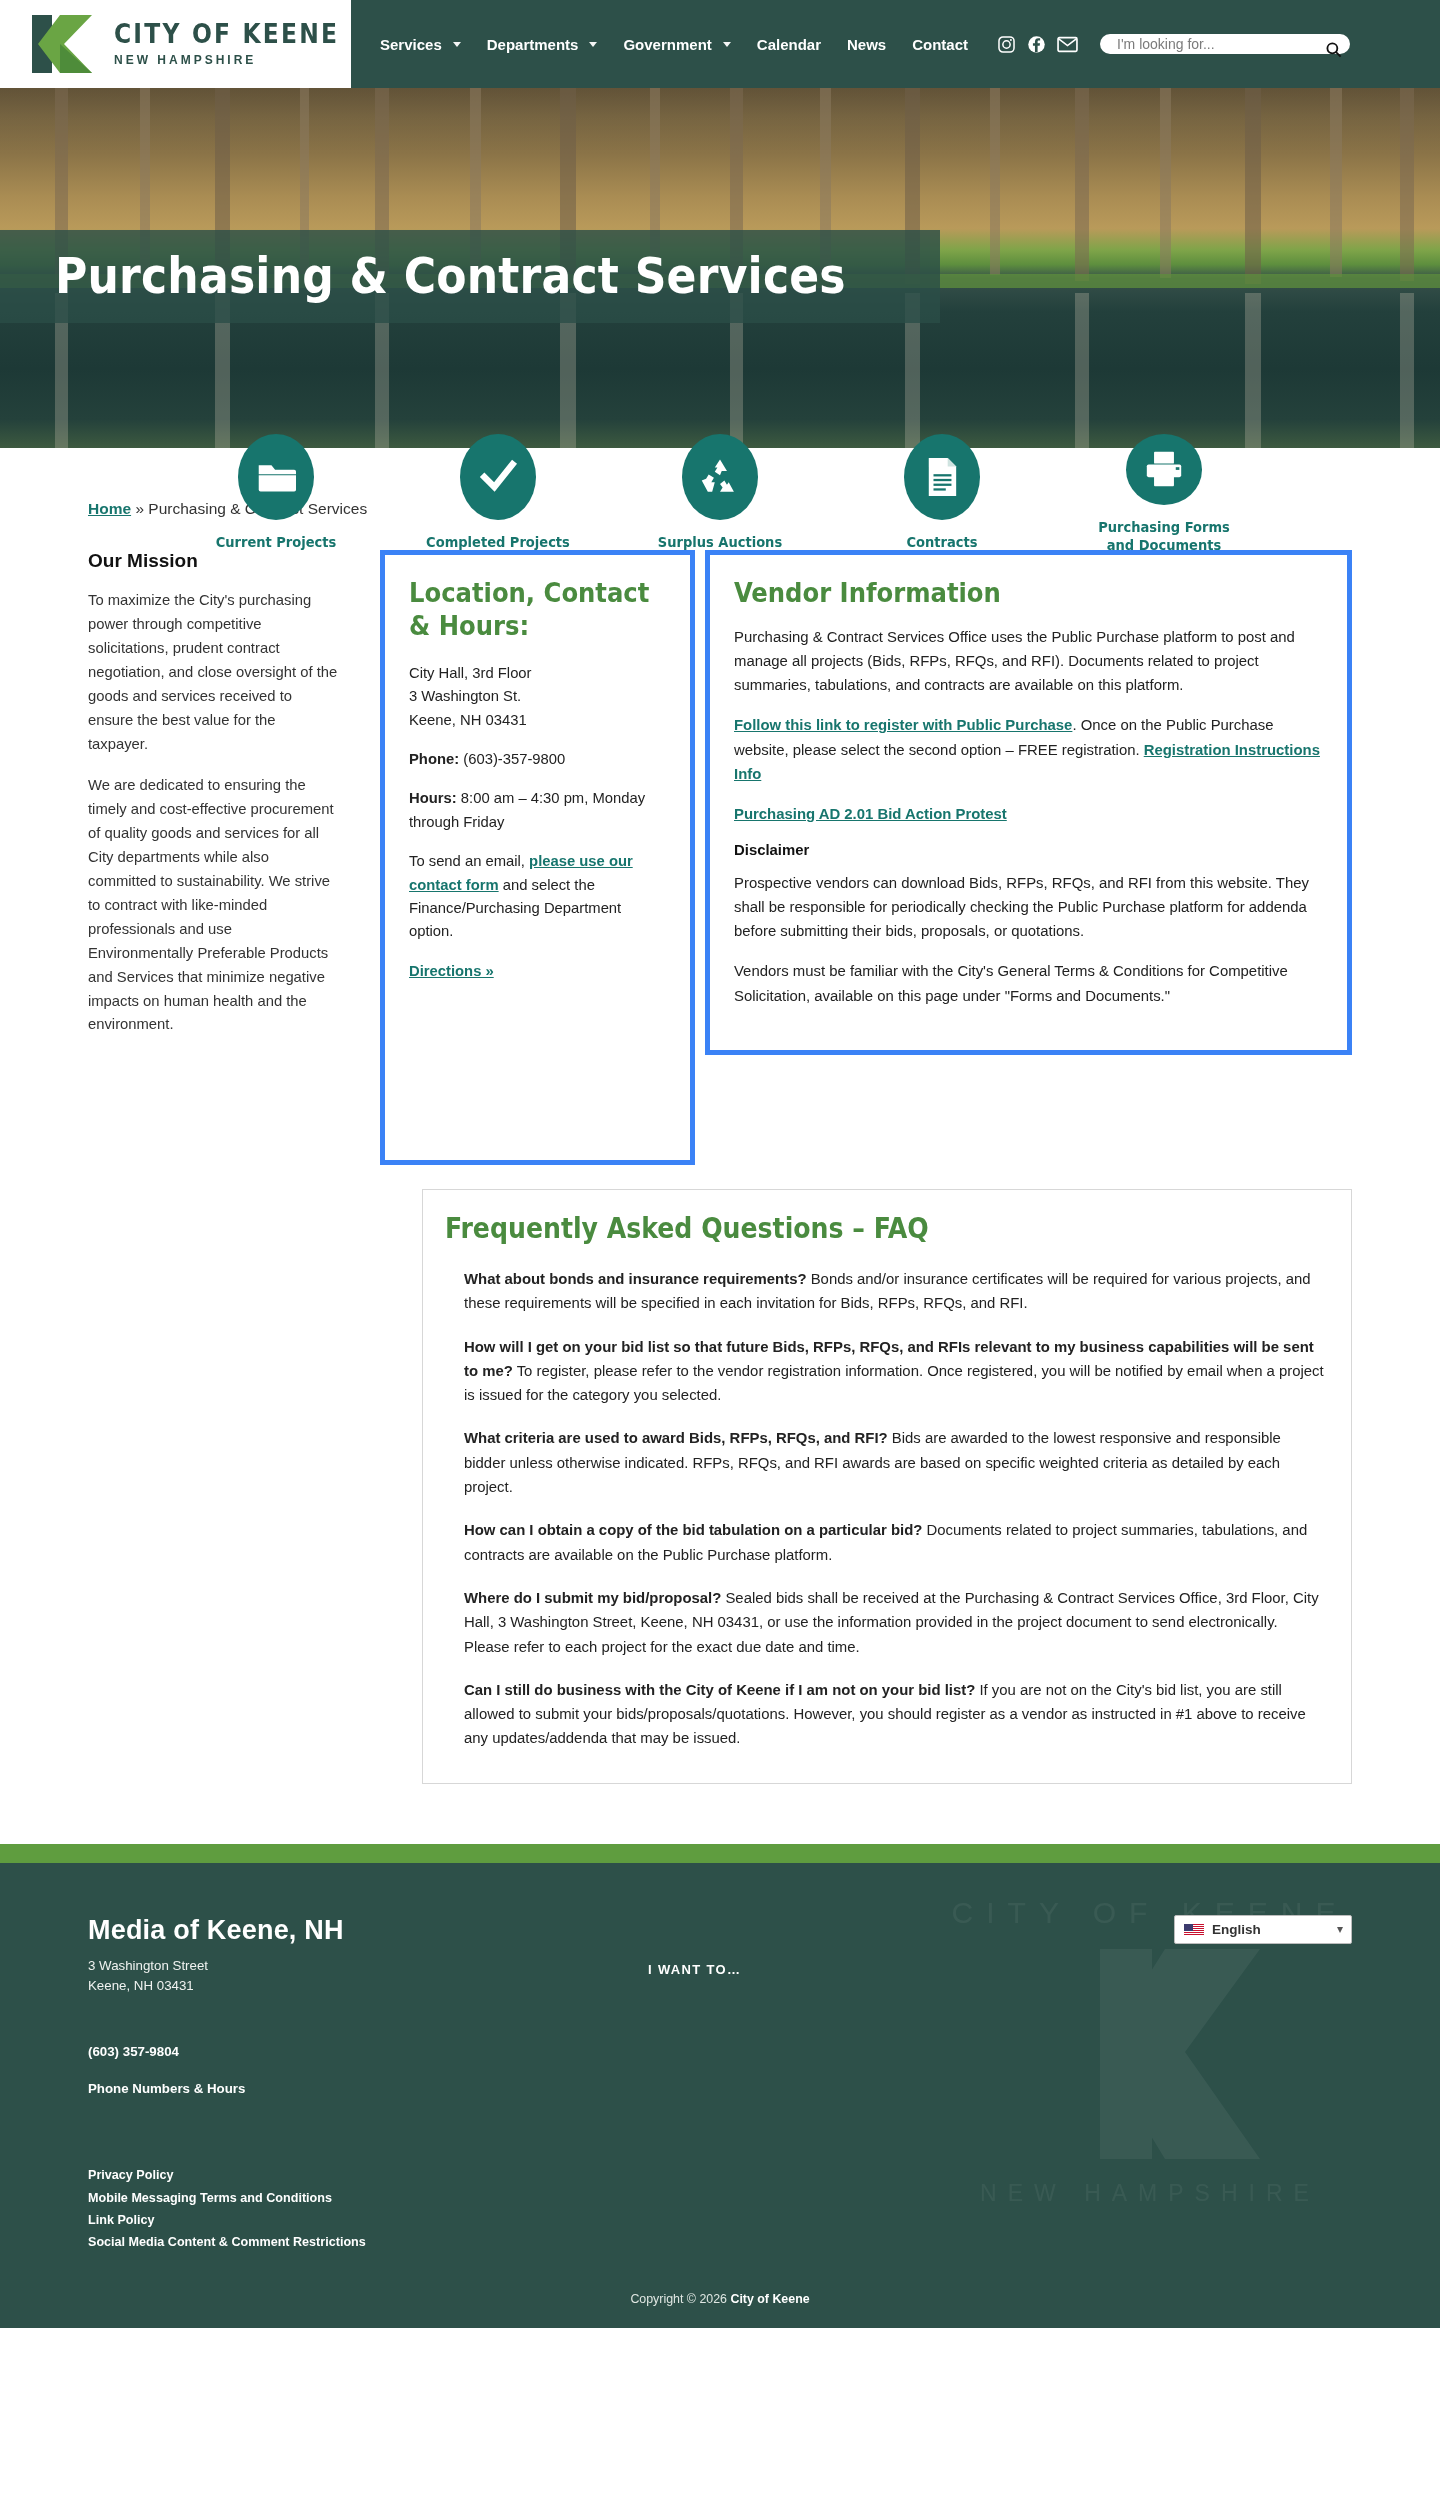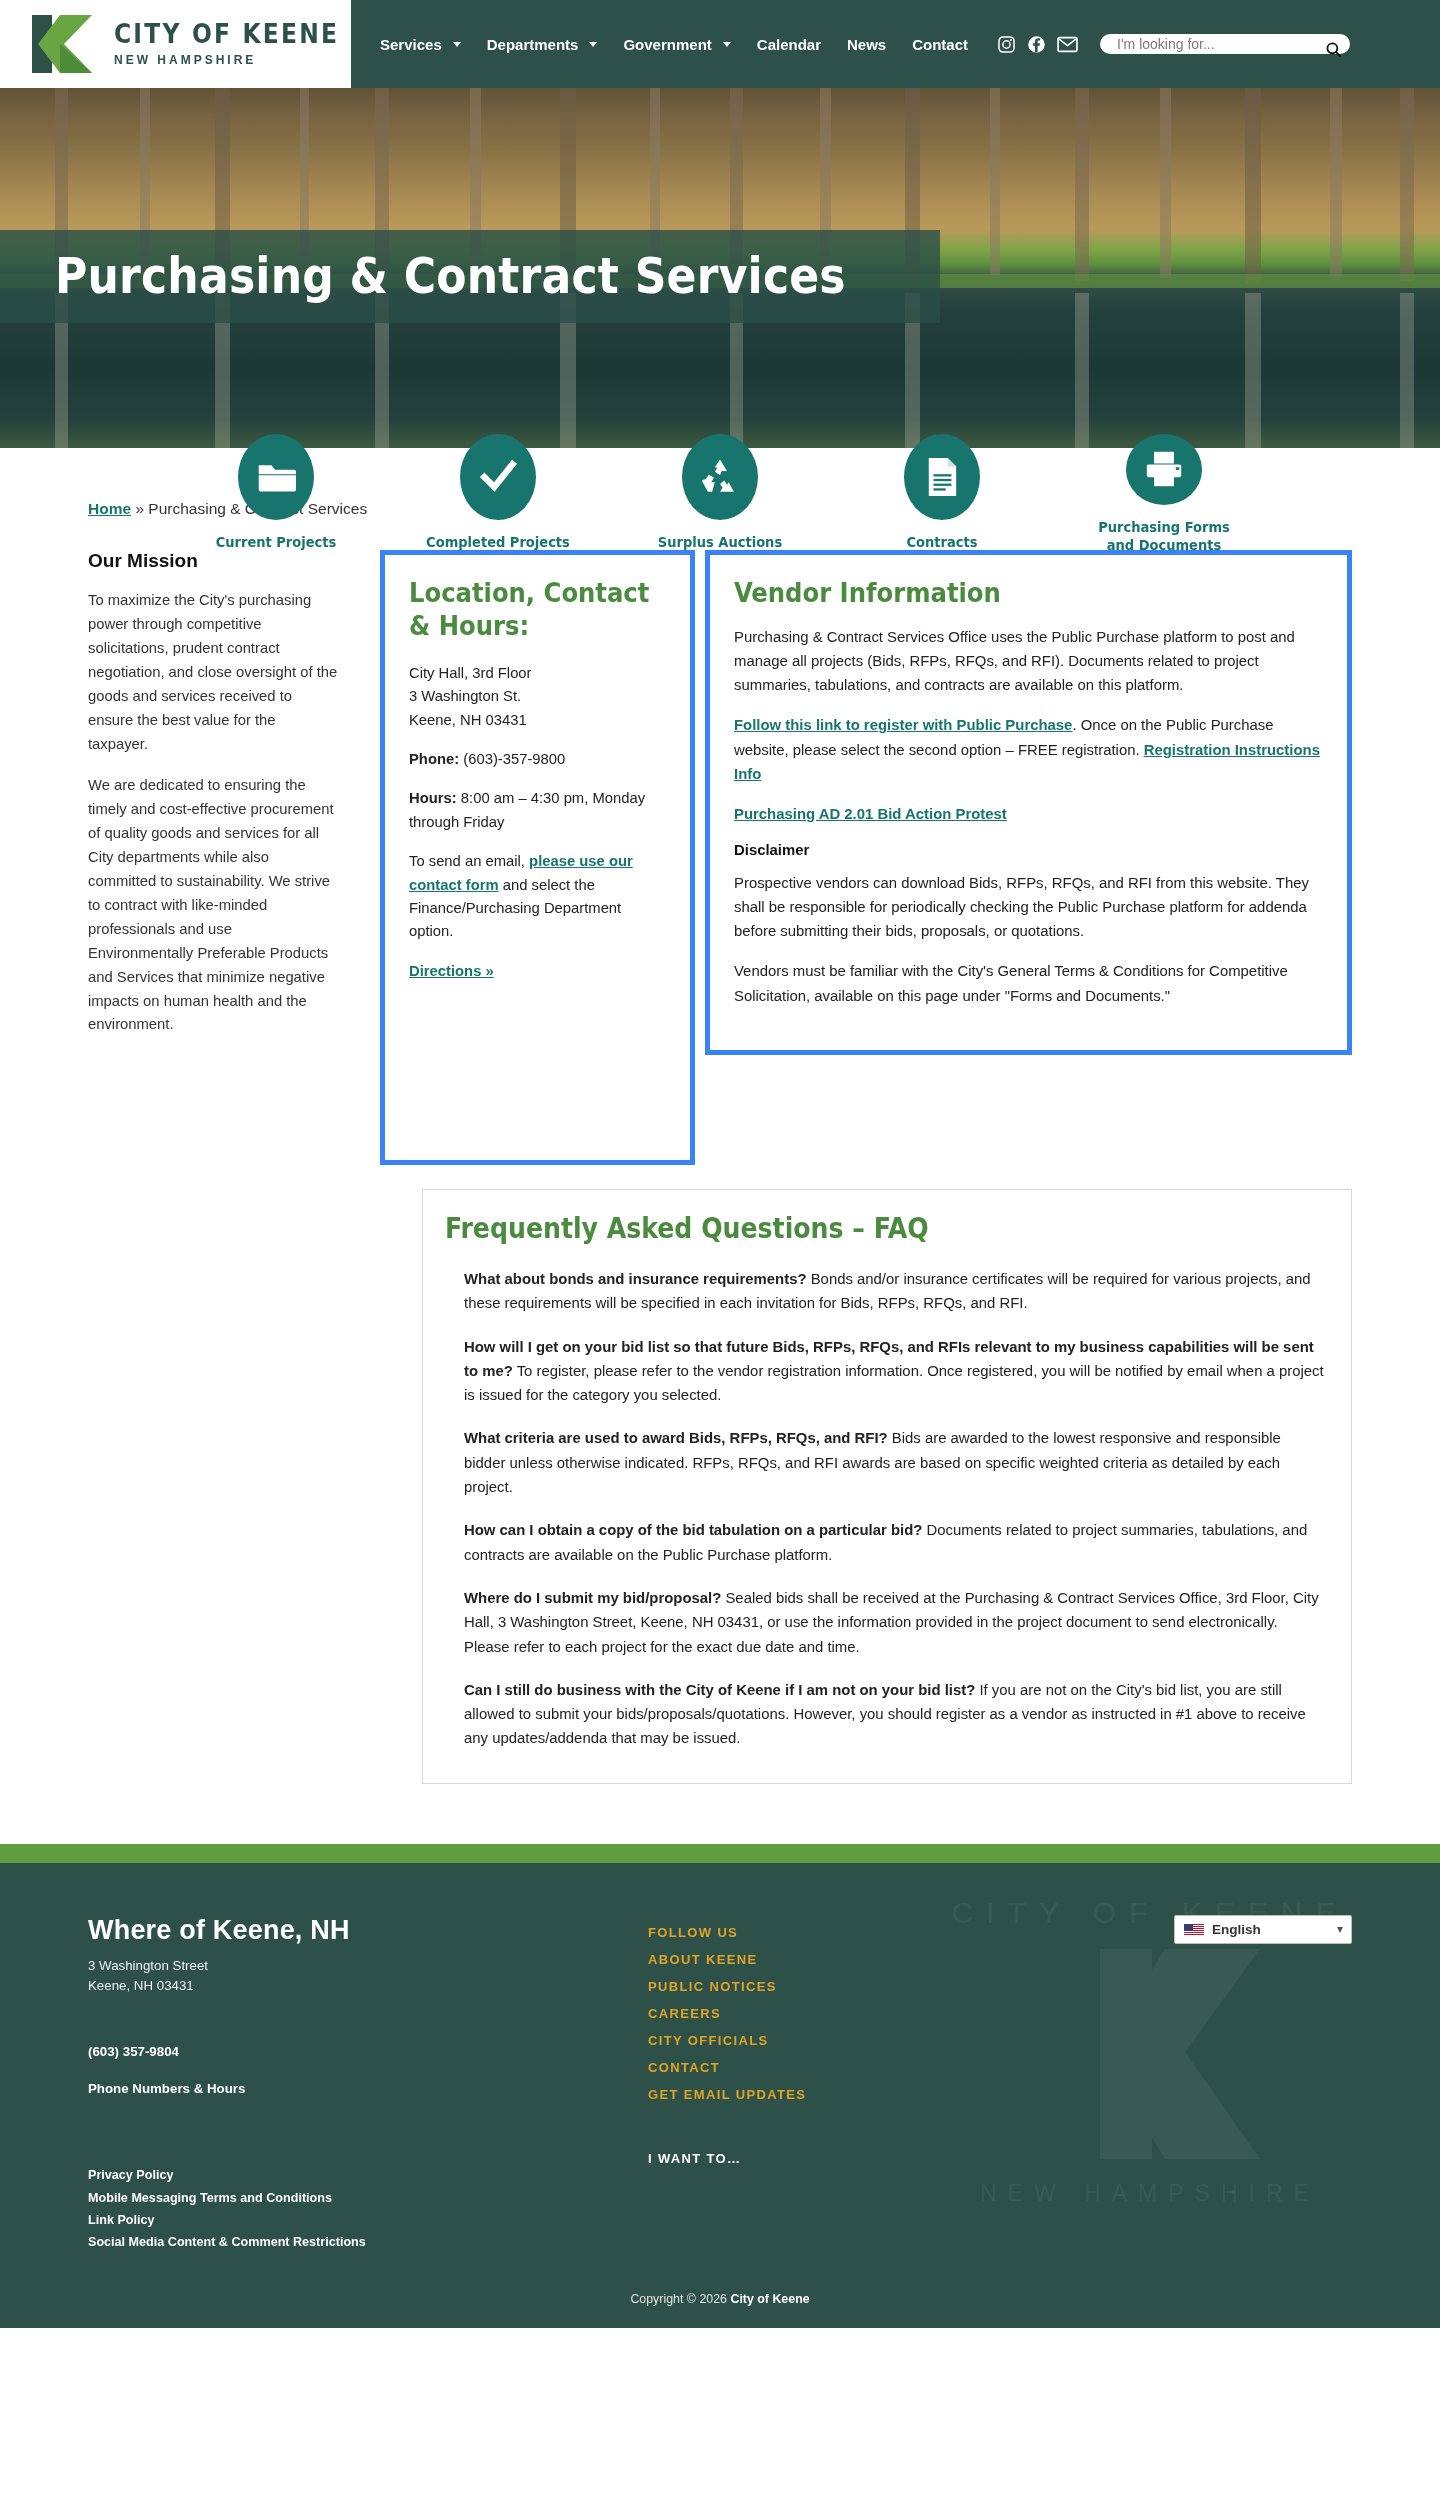--- a/index.html
+++ b/index.html
@@ -461,46 +461,37 @@
     <svg width="420" height="330" viewBox="0 0 420 330">
       <rect x="160" y="60" width="52" height="210" fill="#ffffff"></rect>
       <polygon points="225,60 320,60 245,163 320,270 225,270 160,163" fill="#ffffff"></polygon>
       <text x="210" y="34" fill="#ffffff" font-size="30" font-family="Liberation Sans, sans-serif" letter-spacing="13" text-anchor="middle">CITY OF KEENE</text>
       <text x="210" y="312" fill="#ffffff" font-size="23" font-family="Liberation Sans, sans-serif" letter-spacing="11" text-anchor="middle">NEW HAMPSHIRE</text>
     </svg>
   </div>
 
   <div class="footer-inner">
     <div class="f-col1">
-      <div class="f-title">Where of Keene, NH</div>
+      <div class="f-title">Media of Keene, NH</div>
       <div class="f-addr">
         <span>3 Washington Street</span><br>
         <span>Keene, NH 03431</span>
       </div>
       <div class="f-phone">(603) 357-9804</div>
       <a class="f-phlink" href="#">Phone Numbers &amp; Hours</a>
 
       <div class="f-policies">
         <a href="#">Privacy Policy</a>
         <a href="#">Mobile Messaging Terms and Conditions</a>
         <a href="#">Link Policy</a>
         <a href="#">Social Media Content &amp; Comment Restrictions</a>
       </div>
     </div>
 
     <div class="f-col2">
-      <div class="f-links">
-        <a href="#">FOLLOW US</a>
-        <a href="#">ABOUT KEENE</a>
-        <a href="#">PUBLIC NOTICES</a>
-        <a href="#">CAREERS</a>
-        <a href="#">CITY OFFICIALS</a>
-        <a href="#">CONTACT</a>
-        <a href="#">GET EMAIL UPDATES</a>
-      </div>
       <div class="f-iwant">I WANT TO…</div>
     </div>
 
     <div class="f-col3">
       <div class="lang">
         <span class="flag">
           <svg width="20" height="13" viewBox="0 0 20 13">
             <rect width="20" height="13" fill="#ffffff"></rect>
             <g fill="#c8102e">
               <rect y="0" width="20" height="1"></rect>

